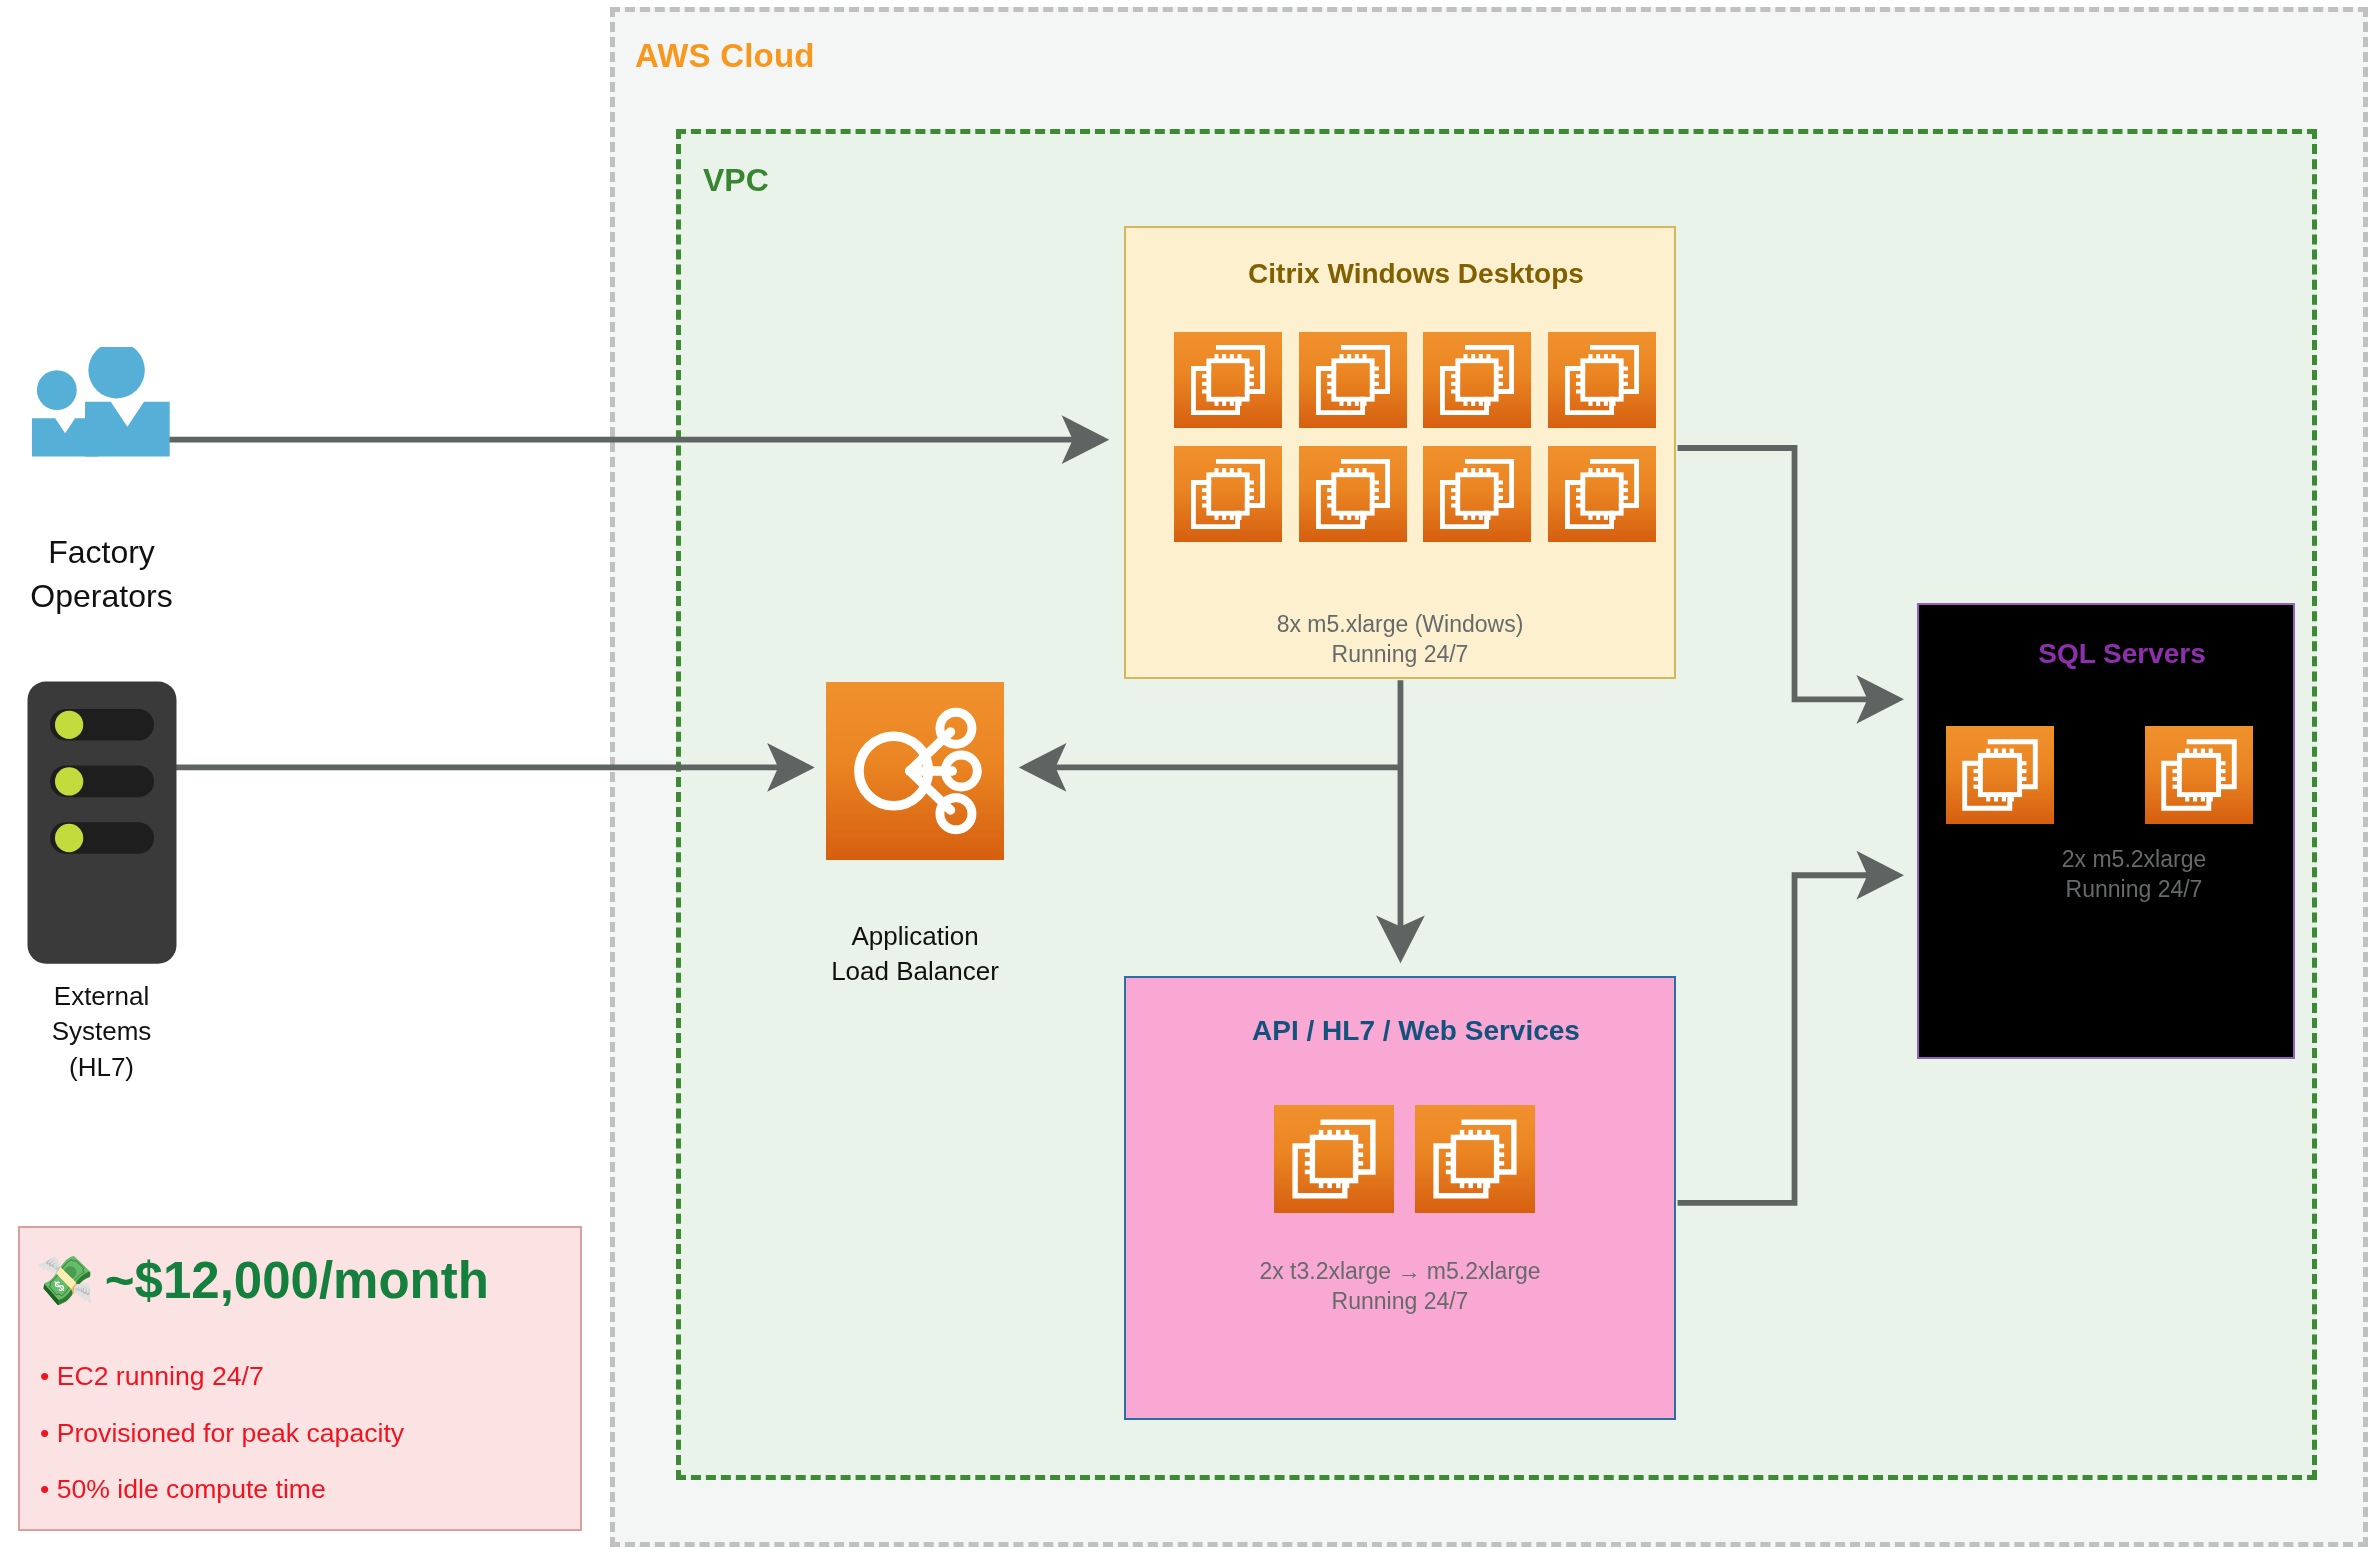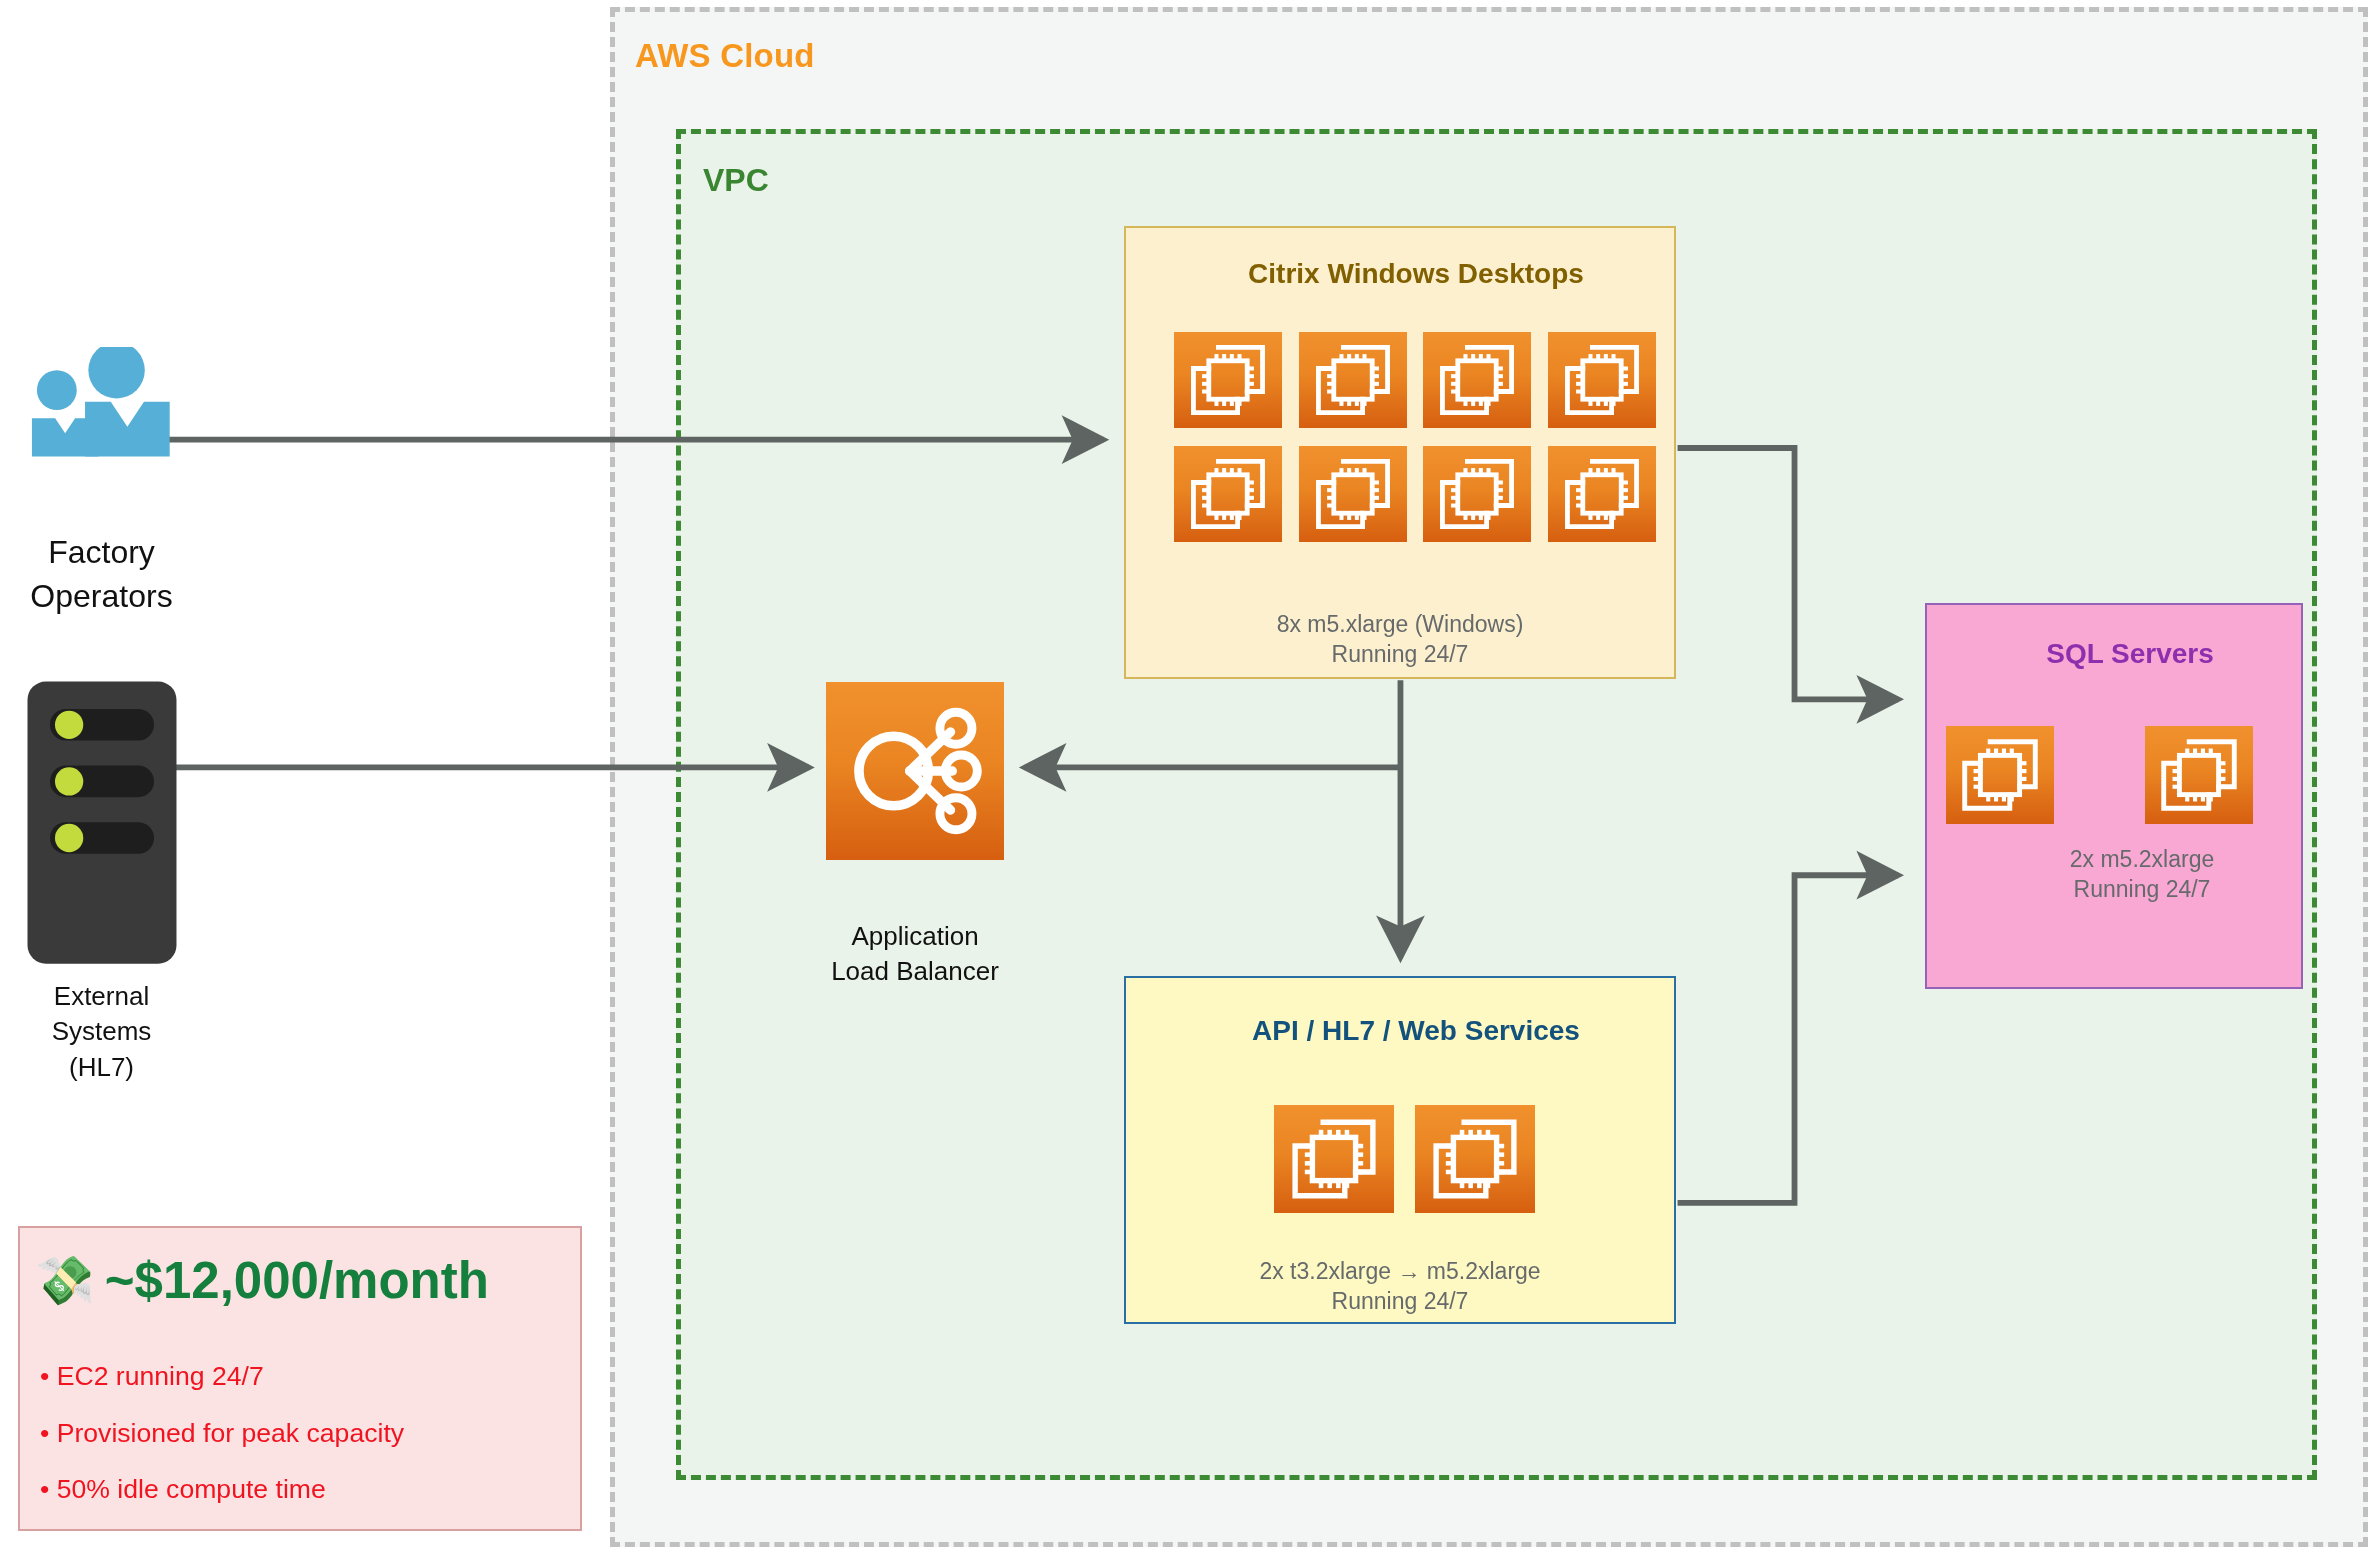--- a/index.html
+++ b/index.html
@@ -43,29 +43,29 @@
   }
 
   #citrix-group{
     left:1124px;top:226px;width:552px;height:453px;
     background:#fdf0cf;border:2.5px solid #d4b75a;
   }
   #citrix-title{top:30px;color:#806000;}
   #citrix-caption{top:349px;margin-top:32px;}
 
   #api-group{
-    left:1124px;top:976px;width:552px;height:348px;
-    background:#fef9c3;border:2.5px solid #2a6ea6;
+    left:1124px;top:976px;width:552px;height:444px;
+    background:#f9a8d4;border:2.5px solid #2a6ea6;
   }
   #api-title{top:37px;color:#14527e;}
   #api-caption{top:278px;}
 
   #sql-group{
-    left:1917px;top:603px;width:378px;height:386px;
-    background:#f9a8d4;border:2.5px solid #9661b8;margin-left:8px;
+    left:1917px;top:603px;width:378px;height:456px;
+    background:#000000;border:2.5px solid #9661b8;
   }
   #sql-title{top:33px;color:#8e2fad;}
   #sql-caption{top:239px;padding-left:28px;}
 
   
   .ec2{
     position:absolute;
     background:linear-gradient(180deg,#f0912d 0%,#ea8522 45%,#d65f10 100%);
   }
   .ec2 svg{display:block;width:100%;height:100%;}

